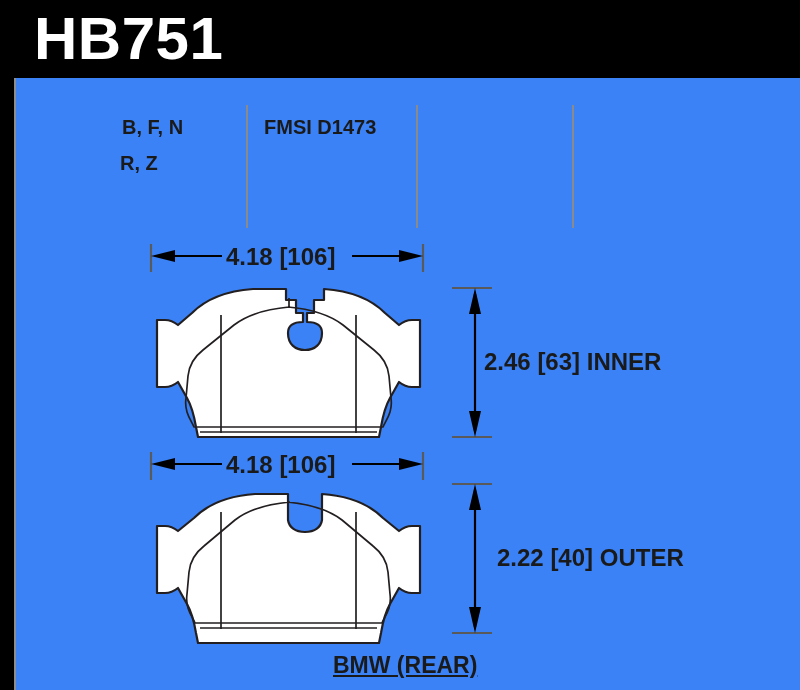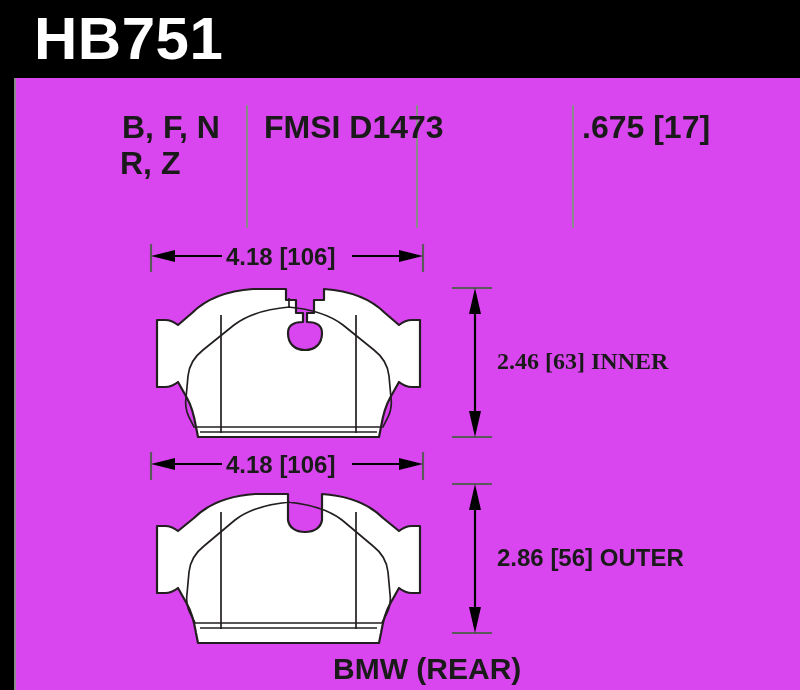--- a/index.html
+++ b/index.html
@@ -4,21 +4,21 @@
 <style>
   html, body {
     margin: 0;
     padding: 0;
     background: #ffffff;
   }
   #page {
     position: relative;
     width: 800px;
     height: 690px;
-    background: #d946ef;
+    background: #3b82f6;
     font-family: "Liberation Sans", sans-serif;
     overflow: hidden;
   }
 
   
   #header-band {
     position: absolute;
     left: 0;
     top: 0;
     width: 800px;
@@ -57,40 +57,41 @@
 
   
   .divider {
     position: absolute;
     width: 2px;
     background: #8a8a8a;
   }
   .spec-text {
     position: absolute;
     color: #1a1a1a;
-    font-size: 32px;
+    font-size: 20px;
     font-weight: bold;
     white-space: nowrap;
     line-height: 34px;
   }
 
   
   .dim-text {
     position: absolute;
     color: #1a1a1a;
     font-size: 24px;
     font-weight: bold;
     white-space: nowrap;
   }
   .caption {
     position: absolute;
     color: #1a1a1a;
-    font-size: 30px;
+    font-size: 23px;
     font-weight: bold;
     white-space: nowrap;
+    text-decoration: underline;
   }
 
   
   .draw-layer {
     position: absolute;
     left: 0;
     top: 0;
     width: 800px;
     height: 690px;
     pointer-events: none;
@@ -134,27 +135,26 @@
   <div id="left-rail"></div>
   <div id="left-rail-edge"></div>
 
   <div class="divider" style="left:246px; top:105px; height:123px;"></div>
   <div class="divider" style="left:416px; top:105px; height:123px;"></div>
   <div class="divider" style="left:572px; top:105px; height:123px;"></div>
 
   <div class="spec-text" style="left:122px; top:110px;">B, F, N</div>
   <div class="spec-text" style="left:120px; top:146px;">R, Z</div>
   <div class="spec-text" style="left:264px; top:110px;text-align:right;">FMSI D1473</div>
-  <div class="spec-text" style="left:582px; top:110px;">.675 [17]</div>
 
   <div class="dim-text" style="left:226px; top:243px;">4.18 [106]</div>
-  <div class="dim-text" style="left:497px; top:348px;font-family:Liberation Serif, serif;">2.46 [63] INNER</div>
+  <div class="dim-text" style="left:484px; top:348px;">2.46 [63] INNER</div>
 
   <div class="dim-text" style="left:226px; top:451px;">4.18 [106]</div>
-  <div class="dim-text" style="left:497px; top:544px;">2.86 [56] OUTER</div>
+  <div class="dim-text" style="left:497px; top:544px;">2.22 [40] OUTER</div>
 
   <div class="caption" style="left:333px; top:652px;">BMW (REAR)</div>
 
   <svg class="draw-layer" viewBox="0 0 800 690">
 
     <g>
       <line class="dim-tick" x1="151" y1="244" x2="151" y2="272"></line>
       <line class="dim-tick" x1="423" y1="244" x2="423" y2="272"></line>
       <line class="dim-line" x1="158" y1="256" x2="222" y2="256"></line>
       <line class="dim-line" x1="352" y1="256" x2="416" y2="256"></line>

